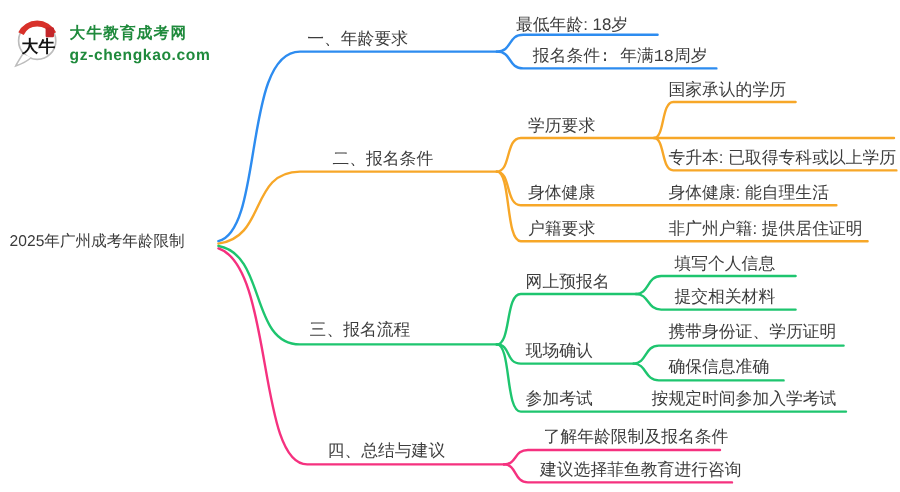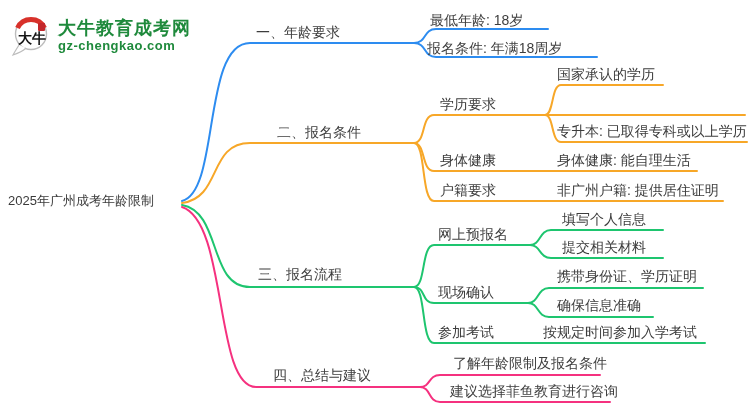--- a/index.html
+++ b/index.html
@@ -16,21 +16,21 @@
     font-size:14px;
     line-height:16px;
     color:#3d3d3d;
     white-space:nowrap;
     cursor:default;
   }
   .root-label{font-size:13px;color:#3a3a3a;}
   .logo{position:absolute;left:10px;top:12px;display:flex;align-items:center;}
   .logo-texts{margin-left:4px;}
   .logo-title{
-    font-size:18px;font-weight:bold;color:#1f8a3c;line-height:20px;letter-spacing:1px;
+    font-size:13px;font-weight:bold;color:#1f8a3c;line-height:20px;letter-spacing:1px;
   }
   .logo-domain{
     font-size:13px;font-weight:bold;color:#1f8a3c;line-height:15px;letter-spacing:0.5px;
   }
 </style>
 </head>
 <body>
 
 <div id="stage">
 
@@ -80,21 +80,21 @@
     <div class="logo-texts">
       <div class="logo-title">大牛教育成考网</div>
       <div class="logo-domain">gz-chengkao.com</div>
     </div>
   </div>
 
   <div class="node root-label" style="left:8px;top:193px;">2025年广州成考年龄限制</div>
 
   <div class="node" style="left:256px;top:24px;">一、年龄要求</div>
   <div class="node" style="left:430px;top:12px;">最低年龄: 18岁</div>
-  <div class="node" style="left:427px;top:40px;">报名条件: 年满18周岁</div>
+  <div class="node" style="left:444px;top:40px;font-family:Liberation Mono, monospace;">报名条件: 年满18周岁</div>
 
   <div class="node" style="left:277px;top:124px;">二、报名条件</div>
   <div class="node" style="left:440px;top:96px;">学历要求</div>
   <div class="node" style="left:557px;top:66px;">国家承认的学历</div>
   <div class="node" style="left:557px;top:123px;">专升本: 已取得专科或以上学历</div>
   <div class="node" style="left:440px;top:152px;">身体健康</div>
   <div class="node" style="left:557px;top:152px;">身体健康: 能自理生活</div>
   <div class="node" style="left:440px;top:182px;">户籍要求</div>
   <div class="node" style="left:557px;top:182px;">非广州户籍: 提供居住证明</div>
 

